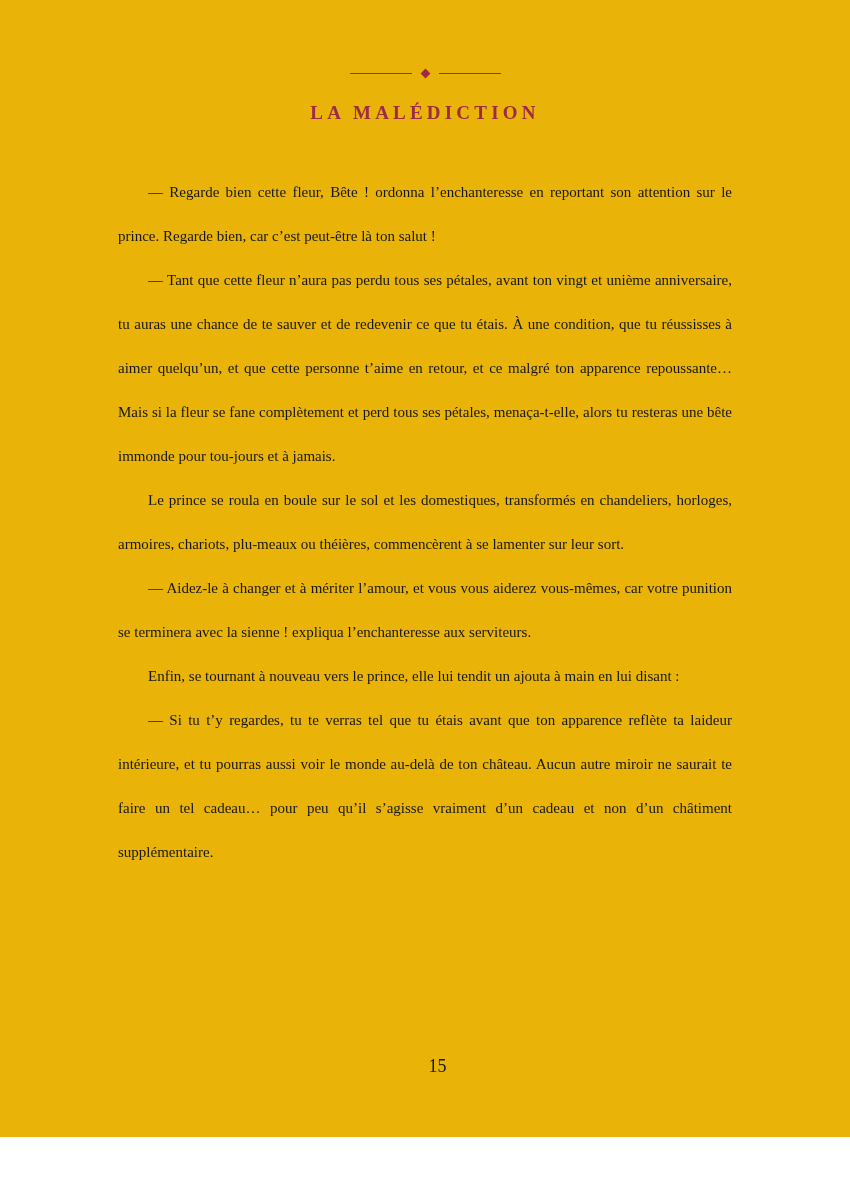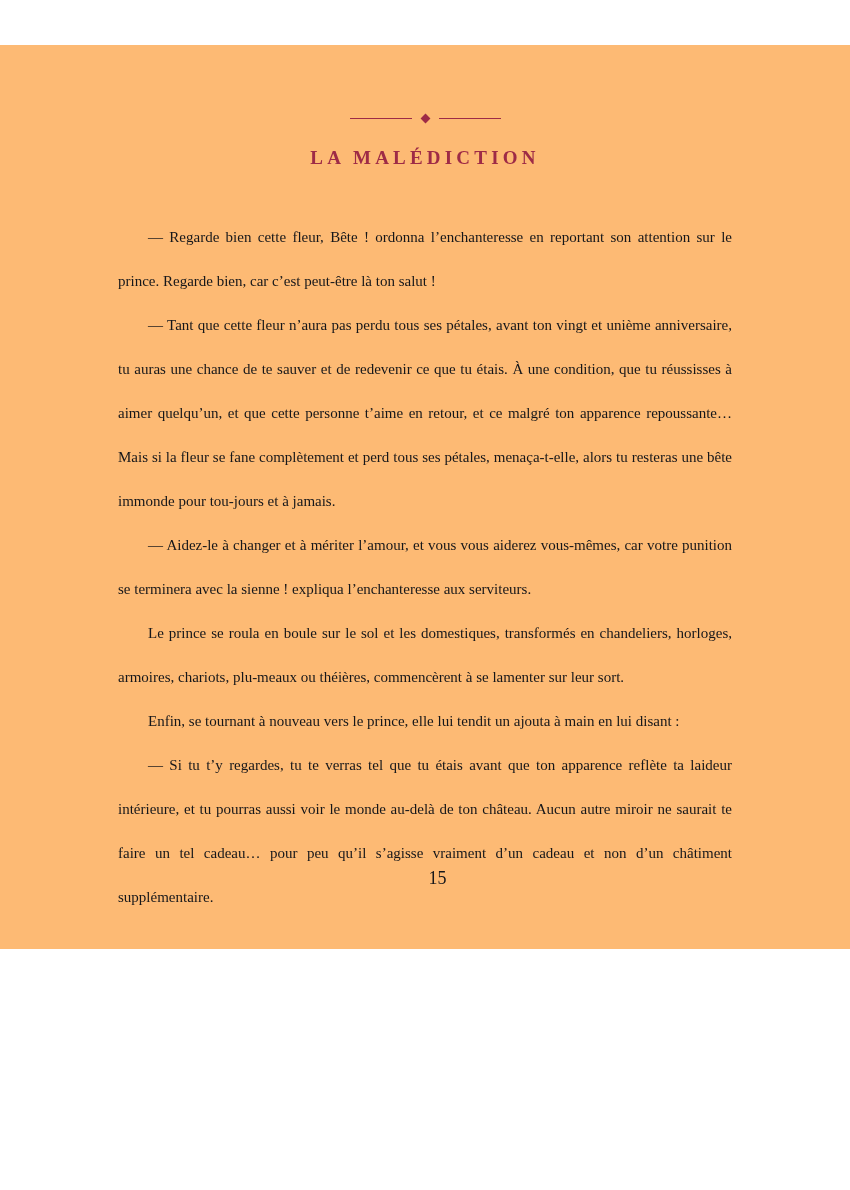--- a/index.html
+++ b/index.html
@@ -3,27 +3,26 @@
 <meta charset="utf-8">
 <style>
   html, body {
     margin: 0;
     padding: 0;
     background: #ffffff;
   }
   .page {
     position: relative;
     width: 850px;
-    height: 904px;
-    background: #fdba74;
+    height: 1137px;
+    background: #eab308;
     font-family: "Liberation Serif", serif;
     color: #1a1a1a;
     box-sizing: border-box;
     overflow: hidden;
-    margin-top: 45px;
   }
 
   
   .ornament {
     margin-top: 66px;
     display: flex;
     align-items: center;
     justify-content: center;
     gap: 10px;
     height: 14px;
@@ -91,21 +90,21 @@
     <span class="rule"></span>
     <span class="diamond"></span>
     <span class="rule"></span>
   </div>
 
   <div class="running-head">La Malédiction</div>
 
   <div class="body-text">
     <p>— Regarde bien cette fleur, Bête ! ordonna l’enchanteresse en reportant son attention sur le prince. Regarde bien, car c’est peut-être là ton salut !</p>
     <p>— Tant que cette fleur n’aura pas perdu tous ses pétales, avant ton vingt et unième anniversaire, tu auras une chance de te sauver et de redevenir ce que tu étais. À une condition, que tu réussisses à aimer quelqu’un, et que cette personne t’aime en retour, et ce malgré ton apparence repoussante… Mais si la fleur se fane complètement et perd tous ses pétales, menaça-t-elle, alors tu resteras une bête immonde pour tou-jours et à jamais.</p>
+    <p>Le prince se roula en boule sur le sol et les domestiques, transformés en chandeliers, horloges, armoires, chariots, plu-meaux ou théières, commencèrent à se lamenter sur leur sort.</p>
     <p>— Aidez-le à changer et à mériter l’amour, et vous vous aiderez vous-mêmes, car votre punition se terminera avec la sienne ! expliqua l’enchanteresse aux serviteurs.</p>
-    <p>Le prince se roula en boule sur le sol et les domestiques, transformés en chandeliers, horloges, armoires, chariots, plu-meaux ou théières, commencèrent à se lamenter sur leur sort.</p>
     <p>Enfin, se tournant à nouveau vers le prince, elle lui tendit un ajouta à main en lui disant :</p>
     <p>— Si tu t’y regardes, tu te verras tel que tu étais avant que ton apparence reflète ta laideur intérieure, et tu pourras aussi voir le monde au-delà de ton château. Aucun autre miroir ne saurait te faire un tel cadeau… pour peu qu’il s’agisse vraiment d’un cadeau et non d’un châtiment supplémentaire.</p>
   </div>
 
   <div class="folio">15</div>
 
 </div>
 
 </body></html>

